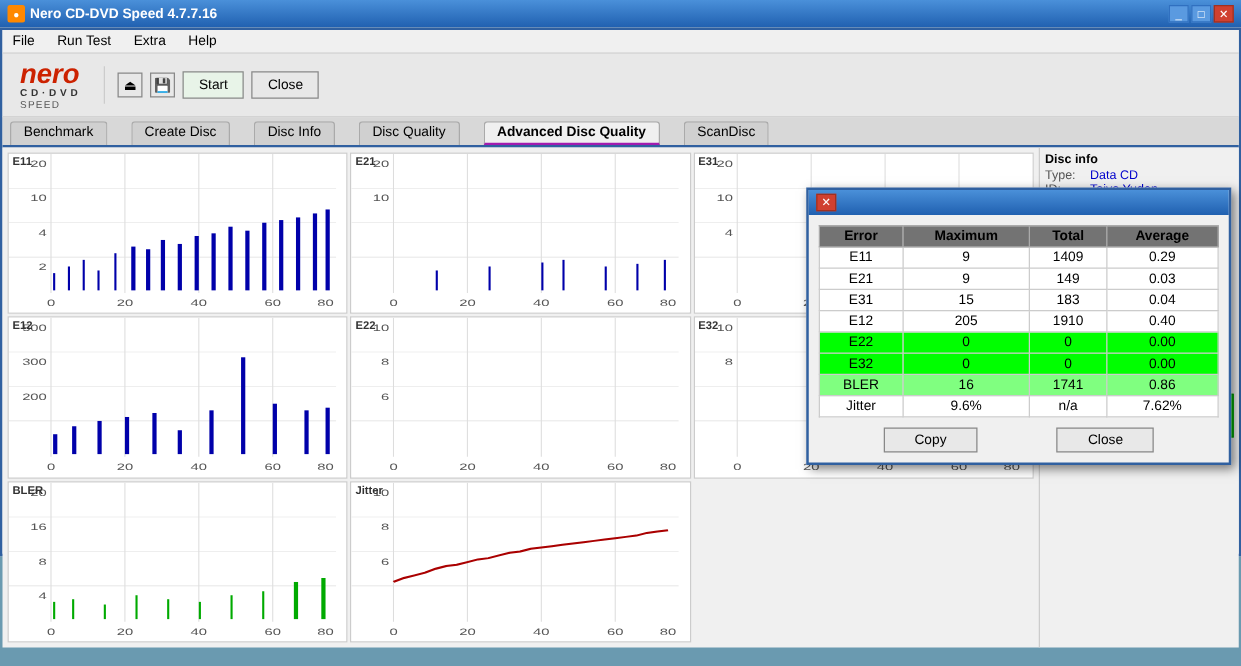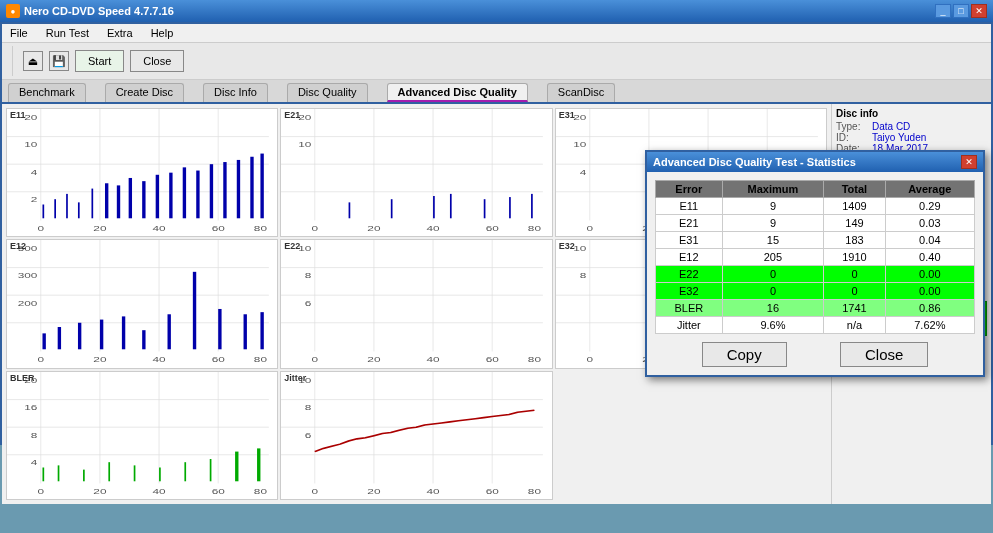--- a/index.html
+++ b/index.html
@@ -72,21 +72,21 @@
     .stats-dialog { position: absolute; top: 150px; left: 645px; width: 340px; background: #f0f0f0; border: 2px solid #3060a0; box-shadow: 3px 3px 8px rgba(0,0,0,0.5); z-index: 100; }
     .dialog-title-bar { background: linear-gradient(to bottom, #4a90d9, #2060b0); color: white; padding: 3px 6px; display: flex; justify-content: space-between; align-items: center; font-size: 11px; font-weight: bold; }
     .dialog-close { background: #d04030; border: 1px solid #a03020; color: white; width: 16px; height: 14px; cursor: pointer; font-size: 9px; display: flex; align-items: center; justify-content: center; }
     .dialog-content { padding: 8px; }
 
     .stats-table { width: 100%; border-collapse: collapse; font-size: 11px; }
     .stats-table th { background: #737373; border: 1px solid #aaa; padding: 2px 6px; text-align: center; font-weight: bold; }
     .stats-table td { border: 1px solid #ccc; padding: 2px 6px; text-align: center; }
 
     .dialog-buttons { display: flex; justify-content: space-around; margin-top: 8px; padding: 0 20px; }
-    .dlg-btn { background: #e8e8e8; border: 1px solid #888; padding: 3px 24px; cursor: pointer; font-size: 15px; }
+    .dlg-btn { background: #e8e8e8; border: 1px solid #888; padding: 3px 24px; cursor: pointer; font-size: 11px; }
 
     
     .nero-logo-area { display: flex; flex-direction: column; align-items: flex-start; padding: 2px 8px; }
     .nero-brand { font-size: 22px; font-weight: bold; color: #cc2200; font-style: italic; line-height: 1; }
     .cd-dvd-text { font-size: 8px; letter-spacing: 3px; color: #333; font-weight: bold; }
     .speed-text-logo { font-size: 8px; letter-spacing: 1px; color: #555; }
   </style>
 </head>
 <body>
 
@@ -108,20 +108,25 @@
 
     <div class="menu-bar">
       <span class="menu-item">File</span>
       <span class="menu-item">Run Test</span>
       <span class="menu-item">Extra</span>
       <span class="menu-item">Help</span>
     </div>
 
     <div class="toolbar">
 
+      <div class="nero-logo-area">
+        <div class="nero-brand">nero</div>
+        <div class="cd-dvd-text">CD·DVD</div>
+        <div class="speed-text-logo">SPEED</div>
+      </div>
       <div style="width:1px;height:30px;background:#ccc;margin:0 4px;"></div>
 
 
       <div class="toolbar-icon" title="Eject">⏏</div>
       <div class="toolbar-icon" title="Save">💾</div>
       <button class="start-btn">Start</button>
       <button class="close-btn2">Close</button>
     </div>
 
     <div class="tabs">
@@ -427,21 +432,20 @@
 
         <div class="class-badge">Class 2</div>
 
 
       </div>
     </div>
   </div>
 
   <div class="stats-dialog">
     <div class="dialog-title-bar">
-      <span>Advanced Disc Quality Test - Statistics</span>
       <button class="dialog-close">✕</button>
     </div>
     <div class="dialog-content">
       <table class="stats-table">
         <thead>
           <tr>
             <th>Error</th>
             <th>Maximum</th>
             <th>Total</th>
             <th>Average</th>

